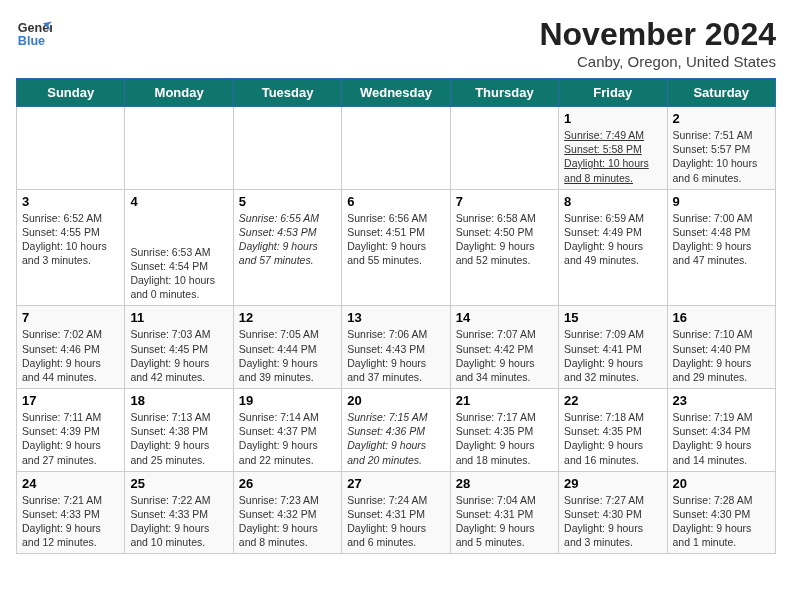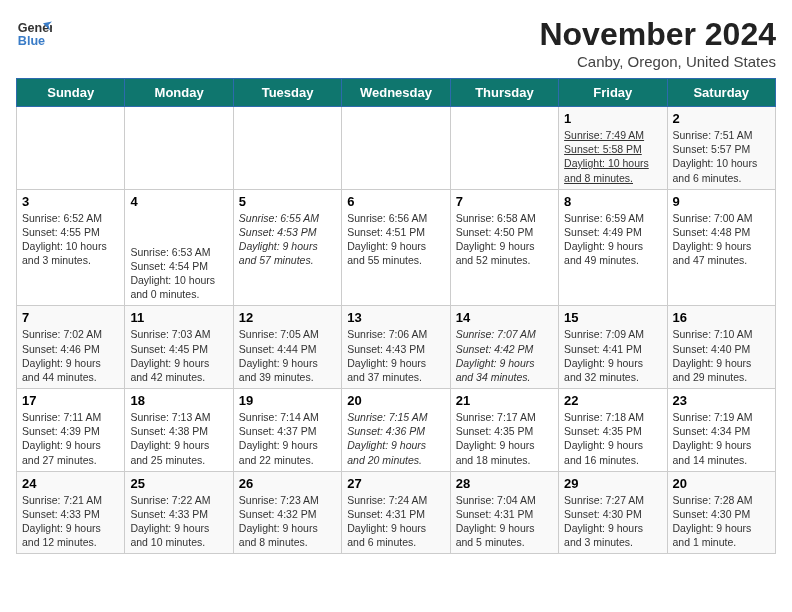--- a/index.html
+++ b/index.html
@@ -205,21 +205,21 @@
         </td>
         <td>
           <span class="day-number">13</span>
           <div class="day-info" style="white-space: pre-line;">Sunrise: 7:06 AM
 Sunset: 4:43 PM
 Daylight: 9 hours
 and 37 minutes.</div>
         </td>
         <td>
           <span class="day-number">14</span>
-          <div class="day-info" style="white-space: pre-line; font-style: italic;">Sunrise: 7:07 AM
+          <div class="day-info" style="white-space: pre-line;">Sunrise: 7:07 AM
 Sunset: 4:42 PM
 Daylight: 9 hours
 and 34 minutes.</div>
         </td>
         <td>
           <span class="day-number">15</span>
           <div class="day-info" style="white-space: pre-line;">Sunrise: 7:09 AM
 Sunset: 4:41 PM
 Daylight: 9 hours
 and 32 minutes.</div>

